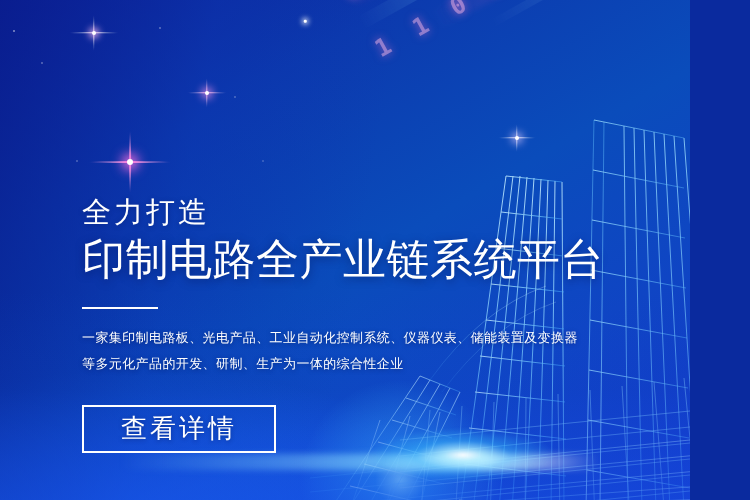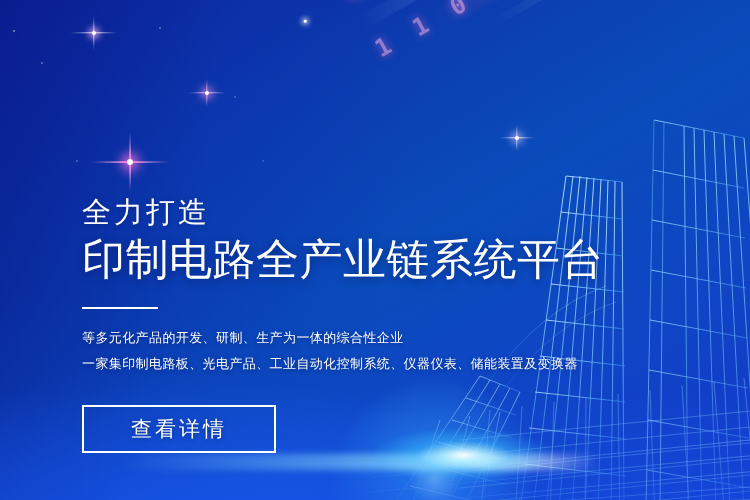--- a/index.html
+++ b/index.html
@@ -1,20 +1,20 @@
 <!DOCTYPE html>
 <html><head>
 <meta charset="utf-8">
 <style>
   * { margin:0; padding:0; box-sizing:border-box; }
   html,body { width:750px; height:500px; overflow:hidden; background:#0a2a9e; }
 
   .banner{
     position:relative;
-    width:750px; height:500px;
+    width:690px; height:500px;
     overflow:hidden;
     font-family:"Liberation Sans","DejaVu Sans",sans-serif;
     background:
       radial-gradient(circle at 58% 96%, rgba(150,235,255,.95) 0%, rgba(60,190,255,.55) 4%, rgba(20,120,235,0) 16%),
       radial-gradient(ellipse 70% 40% at 20% 102%, rgba(30,110,255,.85) 0%, rgba(20,80,220,0) 70%),
       linear-gradient(150deg,#0e1f96 0%, #0c3aae 26%, #0a4cbb 52%, #0f45c4 74%, #1337c9 100%);
   }
 
   
   .layer{ position:absolute; inset:0; pointer-events:none; }
@@ -93,21 +93,21 @@
   }
   .desc{
     font-size:13px; color:#ffffff; line-height:26px; letter-spacing:.4px;
     text-shadow:0 1px 4px rgba(2,20,80,.55);
     white-space:nowrap;
   }
   .cta{
     display:flex; align-items:center; justify-content:center;
     width:194px; height:48px; margin-top:28px;
     border:2px solid #ffffff; background:transparent;
-    color:#ffffff; font-size:21px; letter-spacing:3px;
+    color:#ffffff; font-size:26px; letter-spacing:3px;
     cursor:pointer;
     text-shadow:0 1px 4px rgba(2,20,80,.45);
   }
 </style>
 </head>
 <body>
 
 <div class="banner">
 
   <div class="layer veil-left"></div>
@@ -268,19 +268,19 @@
   <div class="dust" style="left:262px;top:160px;width:2px;height:2px;opacity:.45;"></div>
 
   <div class="content">
 
     <div class="eyebrow">全力打造</div>
 
     <h1 class="headline">印制电路全产业链系统平台</h1>
 
     <div class="rule"></div>
 
+    <p class="desc">一家集印制电路板、光电产品、工业自动化控制系统、仪器仪表、储能装置及变换器</p>
     <p class="desc">等多元化产品的开发、研制、生产为一体的综合性企业</p>
-    <p class="desc">一家集印制电路板、光电产品、工业自动化控制系统、仪器仪表、储能装置及变换器</p>
 
     <button class="cta">查看详情</button>
 
   </div>
 </div>
 
 </body></html>

